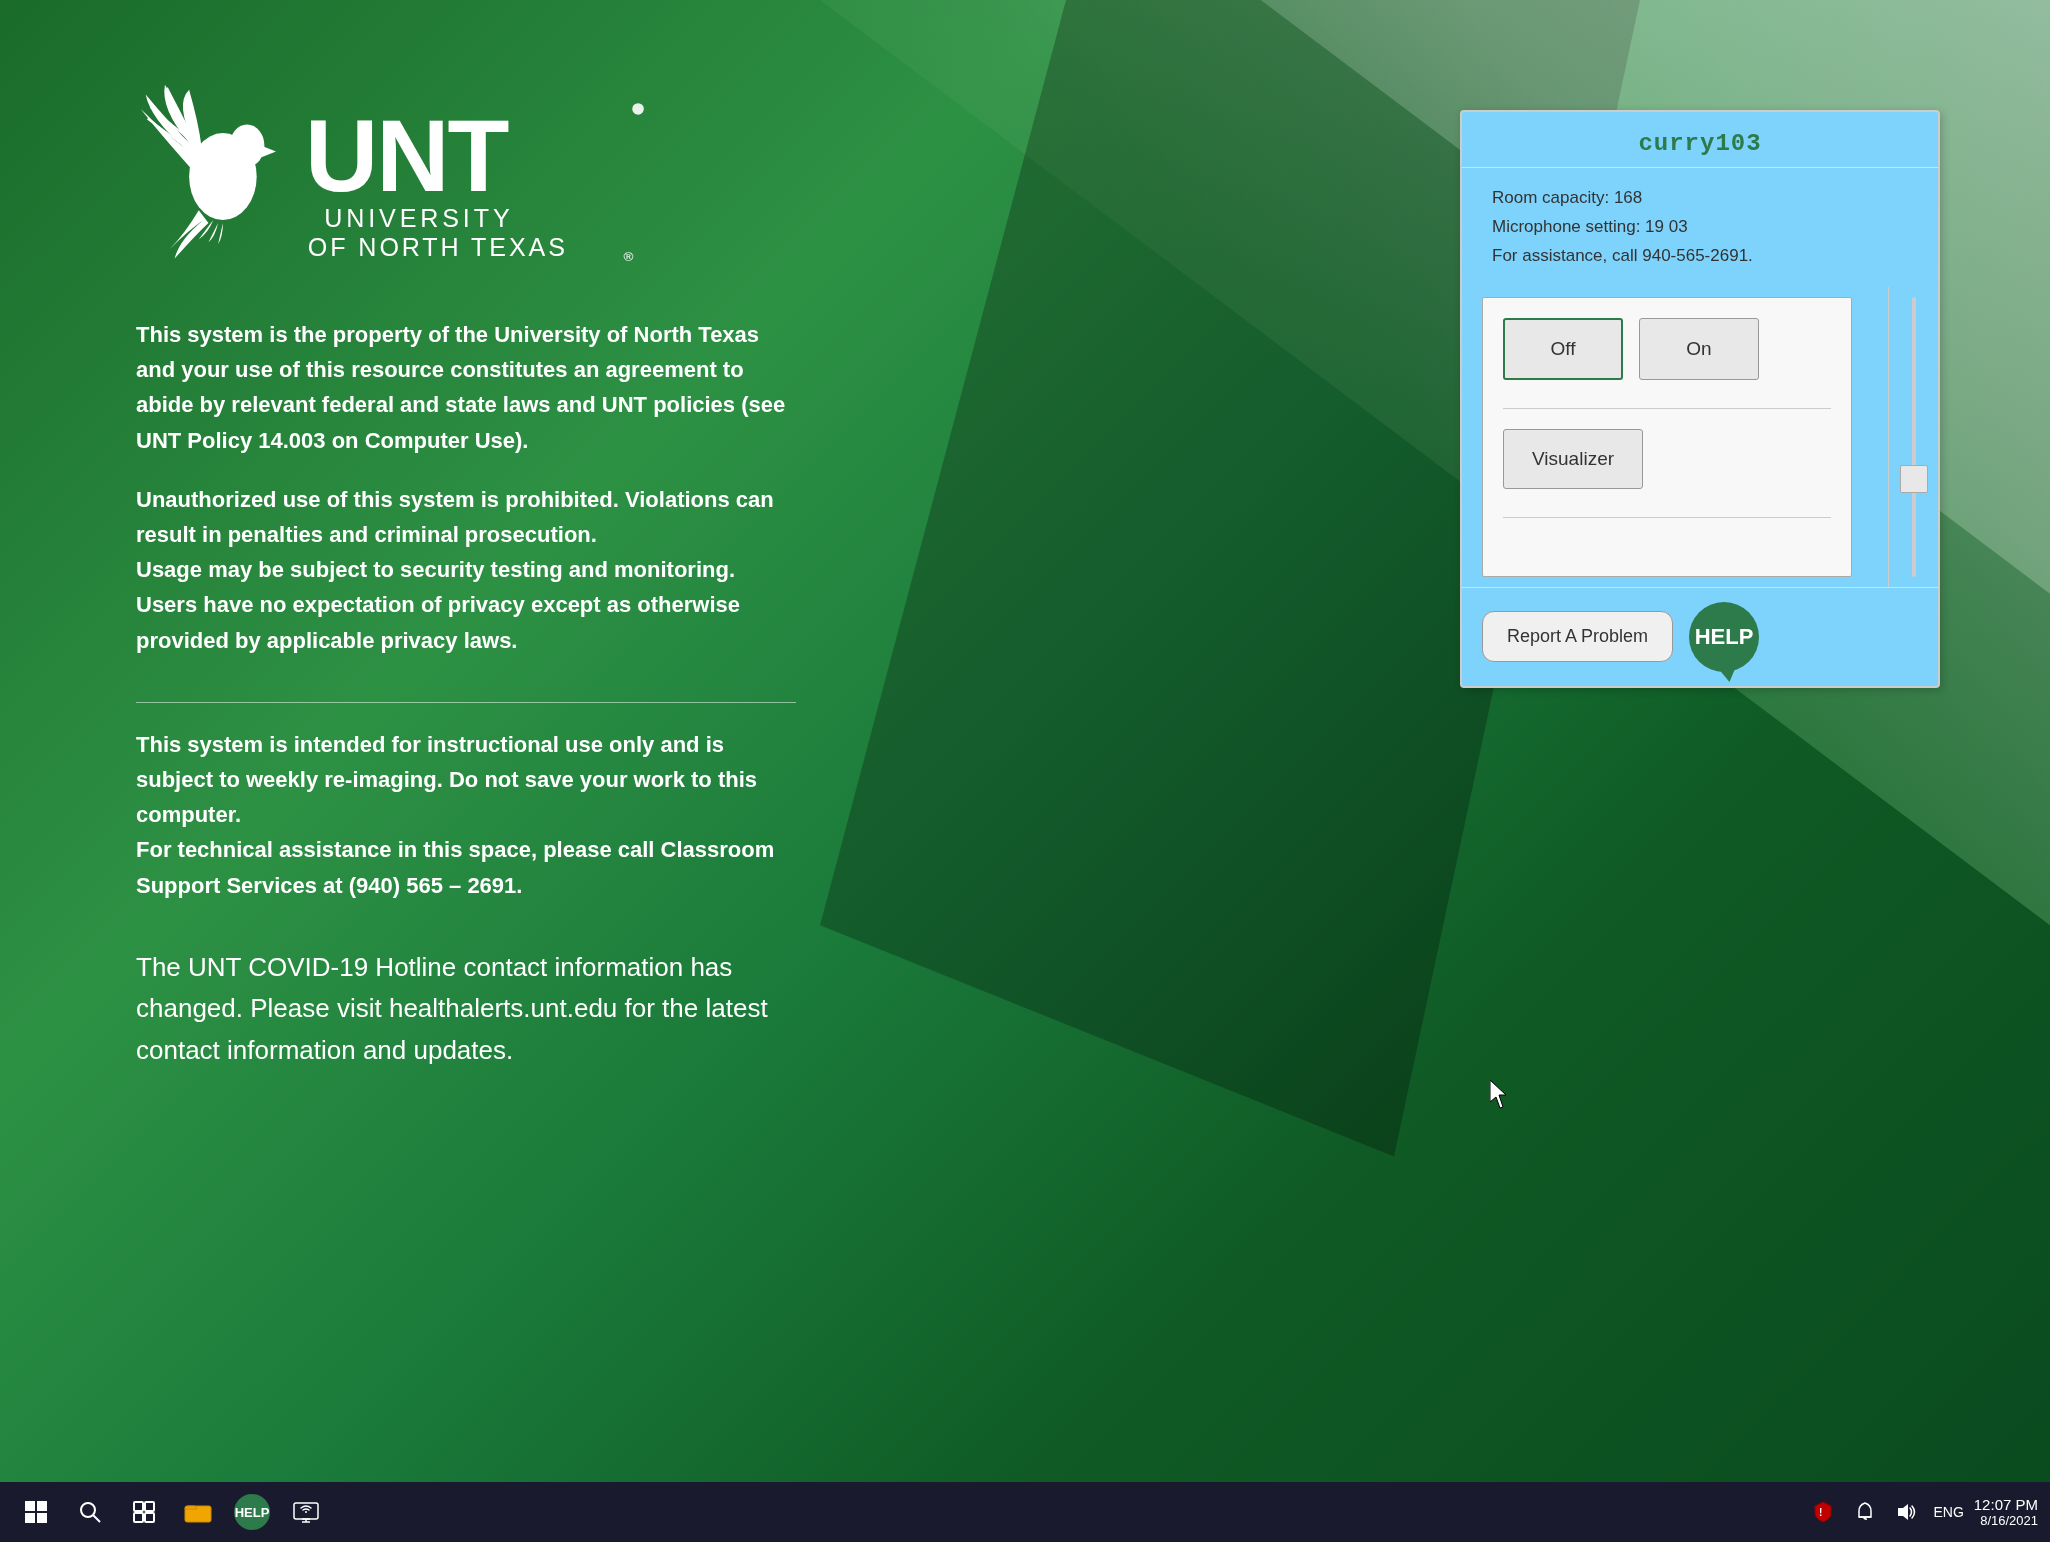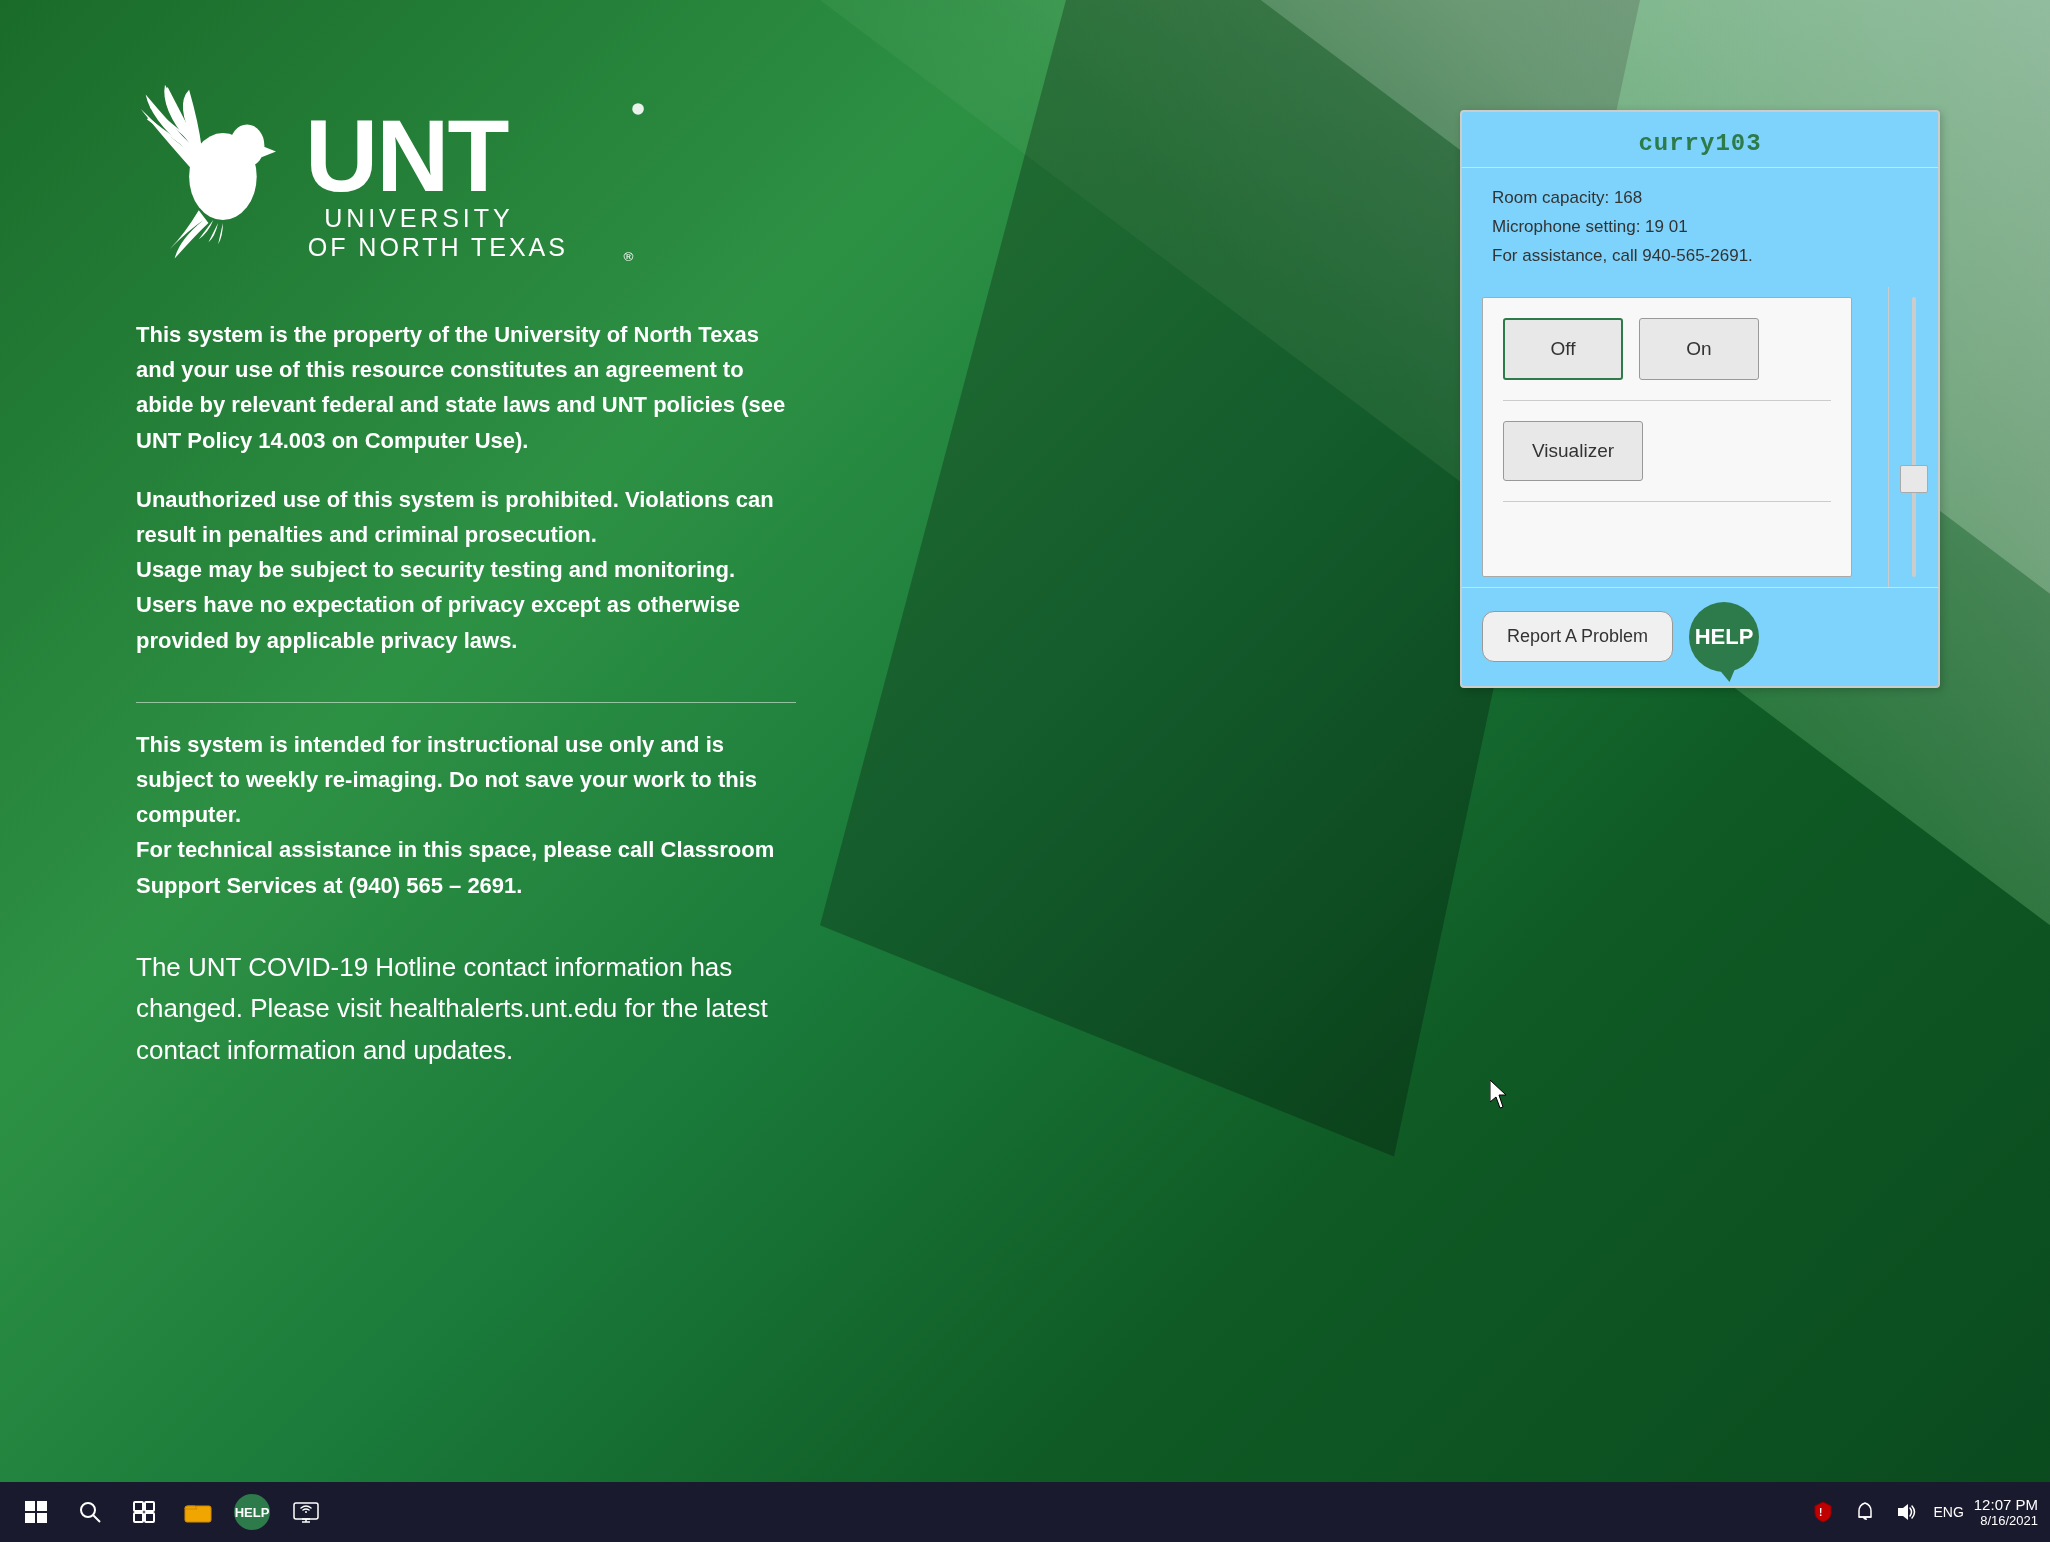--- a/index.html
+++ b/index.html
@@ -182,21 +182,21 @@
       top: 60%;
       left: 50%;
       transform: translateX(-50%);
       border-radius: 2px;
     }
 
     
     .button-row {
       display: flex;
       gap: 16px;
-      margin-bottom: 20px;
+      margin-bottom: 28px;
       justify-content: flex-start;
     }
 
     .button-row:last-child {
       margin-bottom: 0;
     }
 
     .ctrl-btn {
       padding: 18px 28px;
       font-size: 19px;
@@ -428,21 +428,21 @@
   <p class="covid-text">The UNT COVID-19 Hotline contact information has changed. Please visit healthalerts.unt.edu for the latest contact information and updates.</p>
 </div>
 
 <div class="control-panel">
   <div class="panel-header">
     <div class="panel-title">curry103</div>
   </div>
 
   <div class="panel-info">
     <div>Room capacity: 168</div>
-    <div>Microphone setting: 19 01</div>
+    <div>Microphone setting: 19 03</div>
     <div>For assistance, call 940-565-2691.</div>
   </div>
 
   <div class="panel-with-slider">
     <div class="control-box controls-area">
 
       <div class="button-row">
         <button class="ctrl-btn active-green">Off</button>
         <button class="ctrl-btn">On</button>
       </div>

